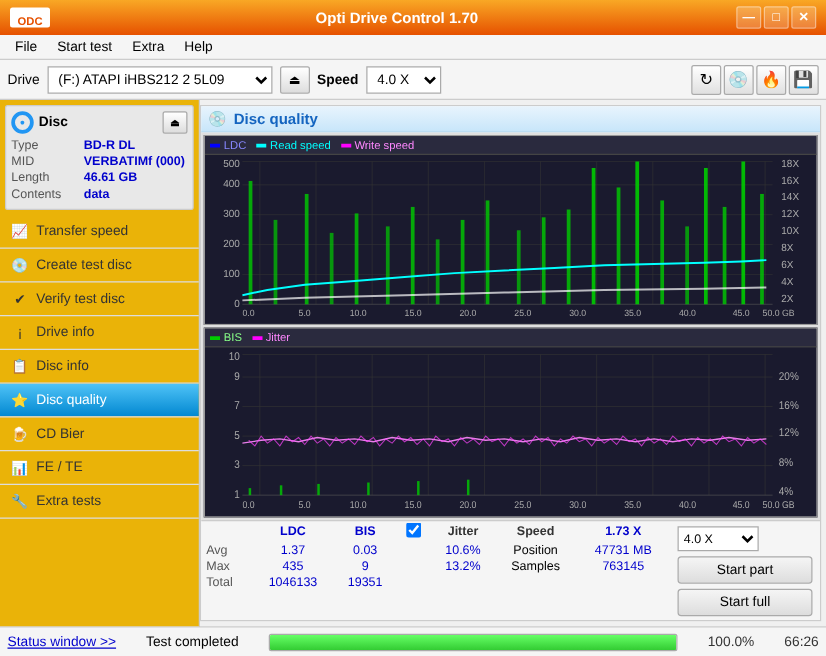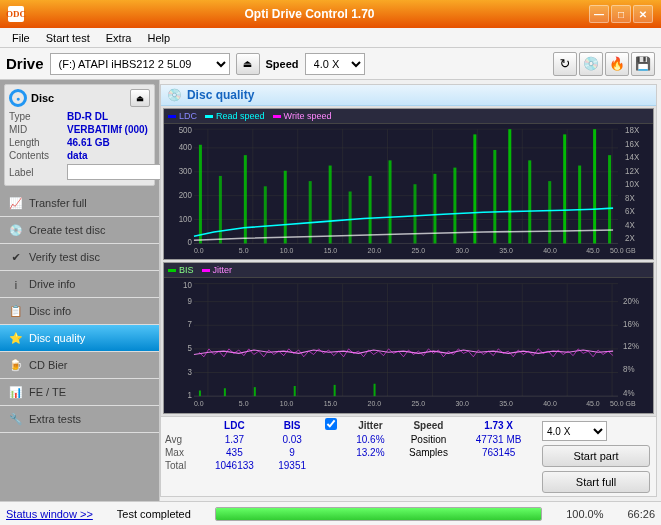--- a/index.html
+++ b/index.html
@@ -10,21 +10,21 @@
       background: linear-gradient(to bottom, #f9a825, #e65100);
       height: 28px;
       display: flex;
       align-items: center;
       padding: 0 8px;
       color: white;
       font-size: 12px;
       font-weight: bold;
       user-select: none;
     }
-    .titlebar-icon { width: 16px; height: 16px; margin-right: 6px; background: #fff; border-radius: 2px; display: flex; align-items: center; justify-content: center; font-family: Liberation Serif, serif; }
+    .titlebar-icon { width: 32px; height: 16px; margin-right: 6px; background: #fff; border-radius: 2px; display: flex; align-items: flex-end; justify-content: center; }
     .titlebar-icon span { color: #e65100; font-size: 9px; font-weight: bold; }
     .titlebar-title { flex: 1; text-align: center; }
     .titlebar-controls { display: flex; gap: 2px; }
     .titlebar-btn {
       width: 20px; height: 18px; background: rgba(255,255,255,0.2);
       border: 1px solid rgba(255,255,255,0.4); border-radius: 2px;
       color: white; font-size: 10px; cursor: pointer;
       display: flex; align-items: center; justify-content: center;
     }
 
@@ -47,21 +47,21 @@
     
     .drivebar {
       background: #f5f5f5;
       height: 32px;
       display: flex;
       align-items: center;
       padding: 0 6px;
       border-bottom: 1px solid #ccc;
       gap: 6px;
     }
-    .drivebar-label { font-size: 15px; font-weight: bold; }
+    .drivebar-label { font-size: 11px; font-weight: normal; }
     .drivebar-select {
       height: 22px;
       font-size: 11px;
       background: white;
       border: 1px solid #aaa;
       padding: 0 4px;
       min-width: 180px;
     }
     .drivebar-eject {
       width: 24px; height: 22px;
@@ -88,21 +88,21 @@
 
     
     .main-layout {
       display: flex;
       height: calc(525px - 28px - 20px - 32px - 24px);
     }
 
     
     .sidebar {
       width: 160px;
-      background: #a3a3a3;
+      background: #eab308;
       border-right: 1px solid #ccc;
       display: flex;
       flex-direction: column;
     }
 
     .disc-panel {
       background: #e8e8e8;
       border: 1px solid #ccc;
       margin: 4px;
       padding: 4px;
@@ -344,31 +344,26 @@
         <span class="disc-info-value">VERBATIMf (000)</span>
       </div>
       <div class="disc-info-row">
         <span class="disc-info-label">Length</span>
         <span class="disc-info-value">46.61 GB</span>
       </div>
       <div class="disc-info-row">
         <span class="disc-info-label">Contents</span>
         <span class="disc-info-value">data</span>
       </div>
-      <div class="disc-label-row">
-        <span class="disc-info-label">Label</span>
-        <input class="disc-label-input" type="text" style="">
-        <div class="disc-label-btn">🏷</div>
-      </div>
     </div>
 
     <div class="sidebar-nav">
       <div class="nav-item">
         <span class="nav-item-icon">📈</span>
-        <span>Transfer full</span>
+        <span>Transfer speed</span>
       </div>
       <div class="nav-item">
         <span class="nav-item-icon">💿</span>
         <span>Create test disc</span>
       </div>
       <div class="nav-item">
         <span class="nav-item-icon">✔</span>
         <span>Verify test disc</span>
       </div>
       <div class="nav-item">

